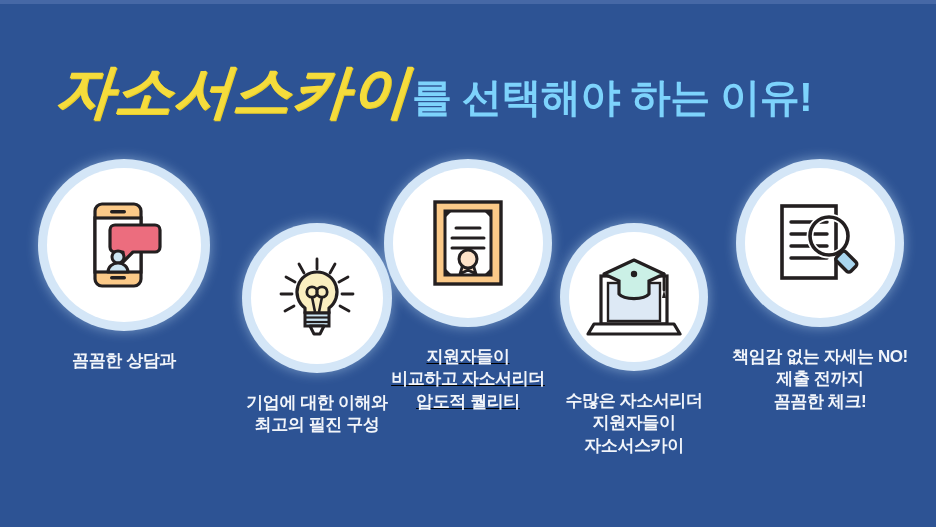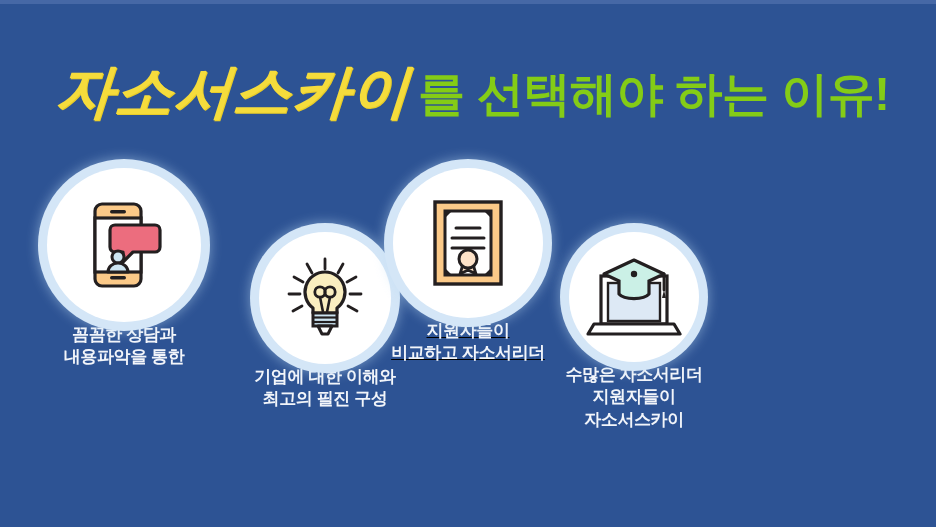--- a/index.html
+++ b/index.html
@@ -45,59 +45,59 @@
     font-size: 58px;
     font-weight: bold;
     color: #f5dc3c;
     letter-spacing: 1px;
     line-height: 1;
     font-style: italic;
     transform: skewX(-4deg);
     text-shadow: 1px 1px 0 #e8cc28;
   }
   .headline-rest {
-    font-size: 47px;
+    font-size: 40px;
     font-weight: bold;
-    color: #84cc16;
+    color: #7dd3fc;
     line-height: 1;
     letter-spacing: -0.5px;
-    margin-left: 8px;
+    margin-left: 2px;
     margin-bottom: 3px;
   }
 
   
   .item {
     position: absolute;
     text-align: center;
   }
   .circle {
     position: relative;
     border-radius: 50%;
     background: #ffffff;
     box-shadow: 0 0 0 9px #d4e6f7, 0 0 12px 10px rgba(190, 220, 245, 0.45);
     display: flex;
     align-items: center;
     justify-content: center;
     margin: 0 auto;
   }
   .caption {
-    margin-top: 2px;
+    margin-top: 28px;
     color: #f2f5fa;
     font-size: 17px;
     font-weight: bold;
     line-height: 1.32;
     letter-spacing: -0.4px;
     white-space: nowrap;
   }
   .caption div { display: block; }
 
   
   #item-1 { left: 24px;  top: 168px; width: 200px; }
   #item-1 .circle { width: 154px; height: 154px; }
-  #item-2 { left: 220px; top: 232px; width: 210px; }
+  #item-2 { left: 212px; top: 232px; width: 210px; }
   #item-2 .circle { width: 132px; height: 132px; }
   #item-3 { left: 380px; top: 168px; width: 176px; text-decoration: underline; }
   #item-3 .circle { width: 150px; height: 150px; }
   #item-4 { left: 534px; top: 232px; width: 200px; }
   #item-4 .circle { width: 130px; height: 130px; }
   #item-5 { left: 712px; top: 168px; width: 216px; }
   #item-5 .circle { width: 150px; height: 150px; }
 
   .icon-svg { display: block; }
 </style>
@@ -120,21 +120,20 @@
         <rect x="14" y="18" width="46" height="54" fill="#ffffff" stroke="#231f20" stroke-width="3.2"></rect>
         <rect x="29" y="10" width="16" height="3.4" rx="1.7" fill="#231f20"></rect>
         <rect x="29" y="76" width="16" height="3.4" rx="1.7" fill="#231f20"></rect>
         <path d="M34 25 h40 a5 5 0 0 1 5 5 v17 a5 5 0 0 1 -5 5 h-22 l-10 10 v-10 h-8 a5 5 0 0 1 -5 -5 v-17 a5 5 0 0 1 5 -5 z" fill="#ec6d7e" stroke="#231f20" stroke-width="3.2" stroke-linejoin="round"></path>
         <circle cx="37" cy="57" r="6" fill="#cde5f2" stroke="#231f20" stroke-width="3"></circle>
         <path d="M27 72 a10 9 0 0 1 20 0 z" fill="#cde5f2" stroke="#231f20" stroke-width="3" stroke-linejoin="round"></path>
       </svg>
     </div>
     <div class="caption">
       <div>꼼꼼한 상담과</div>
-      <div>내용파악을 통한</div>
     </div>
   </div>
 
   <div class="item" id="item-2">
     <div class="circle">
       <svg class="icon-svg" width="84" height="84" viewBox="0 0 84 84">
         <g stroke="#231f20" stroke-width="2.8" stroke-linecap="round">
           <line x1="42" y1="3" x2="42" y2="13"></line>
           <line x1="24" y1="8" x2="29" y2="17"></line>
           <line x1="60" y1="8" x2="55" y2="17"></line>
@@ -173,20 +172,21 @@
           <line x1="21" y1="40" x2="53" y2="40"></line>
           <line x1="21" y1="50" x2="53" y2="50"></line>
         </g>
         <path d="M33 63 l-4 13 l8 -4 l8 4 l-4 -13 z" fill="#fde2c8" stroke="#231f20" stroke-width="2.8" stroke-linejoin="round"></path>
         <circle cx="37" cy="61" r="9" fill="#fde2c8" stroke="#231f20" stroke-width="3"></circle>
       </svg>
     </div>
     <div class="caption">
       <div>지원자들이</div>
       <div>비교하고 자소서리더</div>
+      <div>압도적 퀄리티</div>
     </div>
   </div>
 
   <div class="item" id="item-4">
     <div class="circle">
       <svg class="icon-svg" width="96" height="86" viewBox="0 0 96 86">
         <rect x="15" y="22" width="66" height="48" fill="#ffffff" stroke="#231f20" stroke-width="3.2"></rect>
         <rect x="22" y="29" width="52" height="38" fill="#dde9f5" stroke="#231f20" stroke-width="2.4"></rect>
         <path d="M8 70 h80 l6 10 h-92 z" fill="#ffffff" stroke="#231f20" stroke-width="3.2" stroke-linejoin="round"></path>
         <path d="M48 6 L78 20 L48 34 L18 20 Z" fill="#cbf0e6" stroke="#231f20" stroke-width="3.2" stroke-linejoin="round"></path>
@@ -196,14 +196,35 @@
         <path d="M78 36 l-2 8 h4 z" fill="#231f20"></path>
       </svg>
     </div>
     <div class="caption">
       <div>수많은 자소서리더</div>
       <div>지원자들이</div>
       <div>자소서스카이</div>
     </div>
   </div>
 
+  <div class="item" id="item-5">
+    <div class="circle">
+      <svg class="icon-svg" width="92" height="86" viewBox="0 0 92 86">
+        <rect x="8" y="6" width="54" height="72" fill="#ffffff" stroke="#231f20" stroke-width="3.6"></rect>
+        <g stroke="#231f20" stroke-width="3.4" stroke-linecap="round">
+          <line x1="17" y1="22" x2="53" y2="22"></line>
+          <line x1="17" y1="34" x2="53" y2="34"></line>
+          <line x1="17" y1="46" x2="53" y2="46"></line>
+          <line x1="17" y1="58" x2="53" y2="58"></line>
+        </g>
+        <circle cx="55" cy="36" r="19" fill="none" stroke="#ffffff" stroke-width="7"></circle>
+        <circle cx="55" cy="36" r="19" fill="none" stroke="#231f20" stroke-width="3.6"></circle>
+        <rect x="66" y="52" width="13" height="20" rx="3" transform="rotate(-45 72 62)" fill="#a9d6ef" stroke="#231f20" stroke-width="3.4"></rect>
+      </svg>
+    </div>
+    <div class="caption">
+      <div>책임감 없는 자세는 NO!</div>
+      <div>제출 전까지</div>
+      <div>꼼꼼한 체크!</div>
+    </div>
+  </div>
 
 </div>
 
 </body></html>

